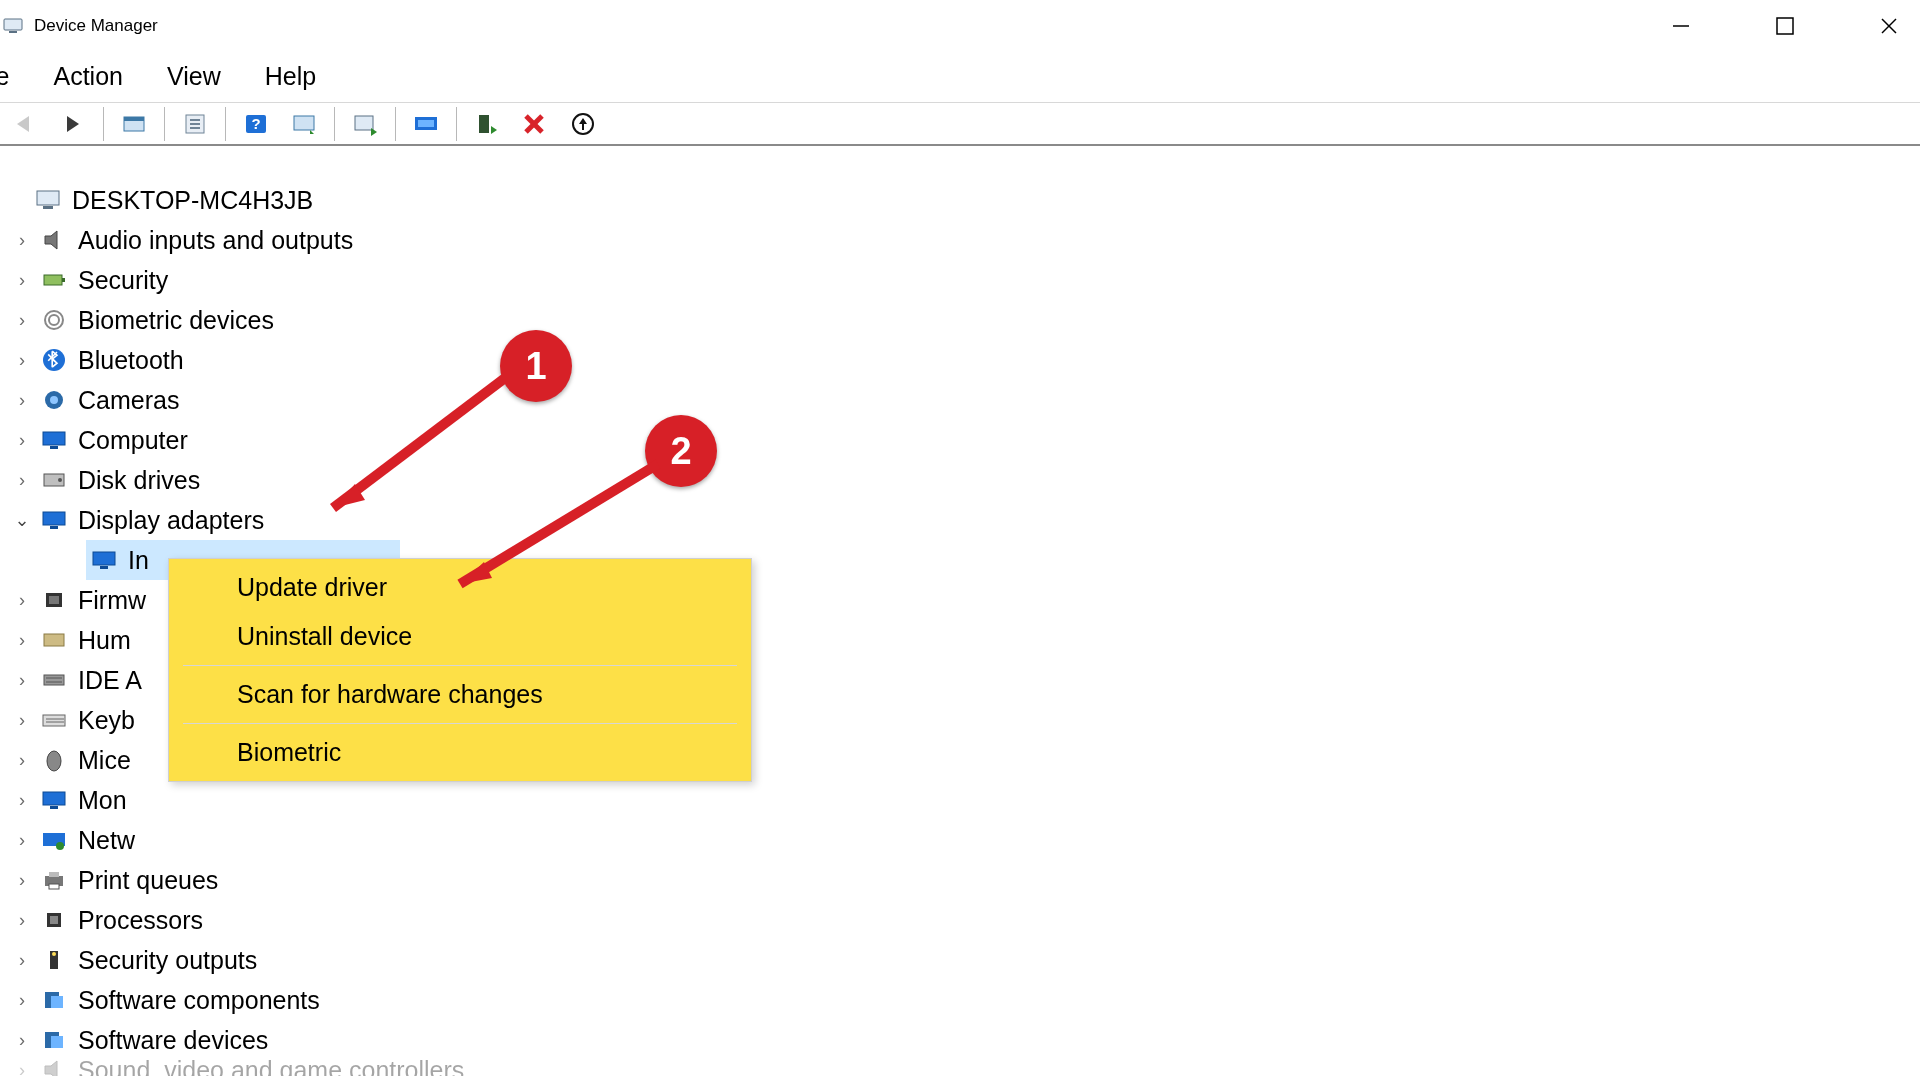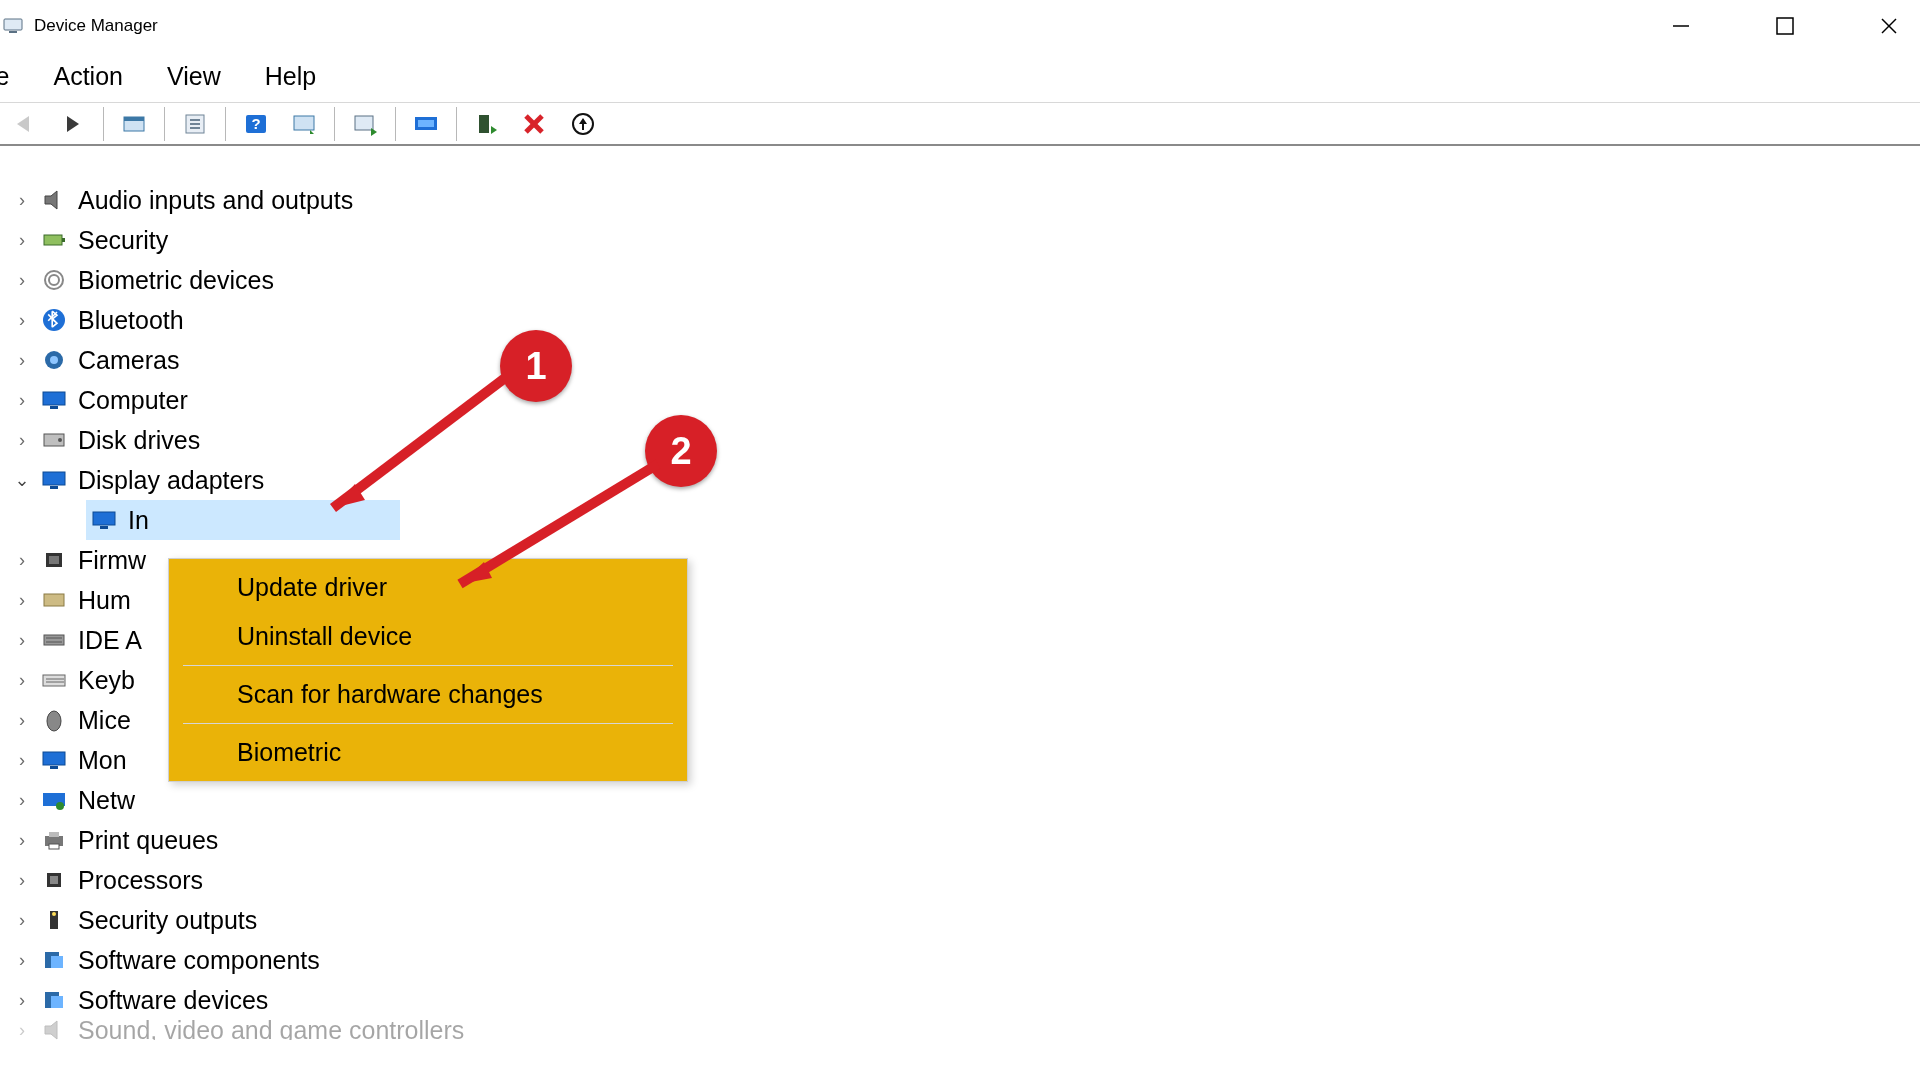--- a/index.html
+++ b/index.html
@@ -107,22 +107,22 @@
     background: linear-gradient(to right, transparent 86px, #cce8ff 86px, #cce8ff 400px, transparent 400px);
   }
   .leaf.selected .tree-label{
     background:#cce8ff;
   }
 
   
   .context-menu {
     position: absolute;
     left: 168px; top: 558px;
-    width: 520px;
-    background: #eab308;
+    width: 584px;
+    background: #fde047;
     border: 1px solid #cfcfcf;
     box-shadow: 3px 3px 8px rgba(0,0,0,.18);
     font-size: 25px;
     padding: 4px 0;
   }
   .ctx-item {
     padding: 10px 28px 10px 68px;
     cursor: default;
   }
   .ctx-sep {
@@ -260,20 +260,30 @@
   <span class="tb-btn">
     <svg width="26" height="24">
         <circle cx="13" cy="12" r="10" fill="none" stroke="#111" stroke-width="2"></circle>
         <polygon points="13,6 9,12 12,12 12,18 14,18 14,12 17,12" fill="#111"></polygon>
       </svg>
   </span>
 </div>
 
 <div class="tree">
 
+  <div class="tree-row root">
+    <span class="expander">&nbsp;</span>
+    <span class="dev-icon">
+      <svg width="26" height="24">
+          <rect x="2" y="3" width="22" height="14" fill="#dfeaf5" stroke="#5b7184"></rect>
+          <rect x="8" y="18" width="10" height="3" fill="#5b7184"></rect>
+        </svg>
+    </span>
+    <span class="tree-label">DESKTOP-MC4H3JB</span>
+  </div>
 
   <div id="tree-body">
       <div class="tree-row cat">
         <span class="expander">›</span>
         <span class="dev-icon">
           <svg width="26" height="24">
             <polygon points="4,8 10,8 16,3 16,21 10,16 4,16" fill="#777" stroke="#444"></polygon>
           </svg>
         </span>
         <span class="tree-label">Audio inputs and outputs</span>

